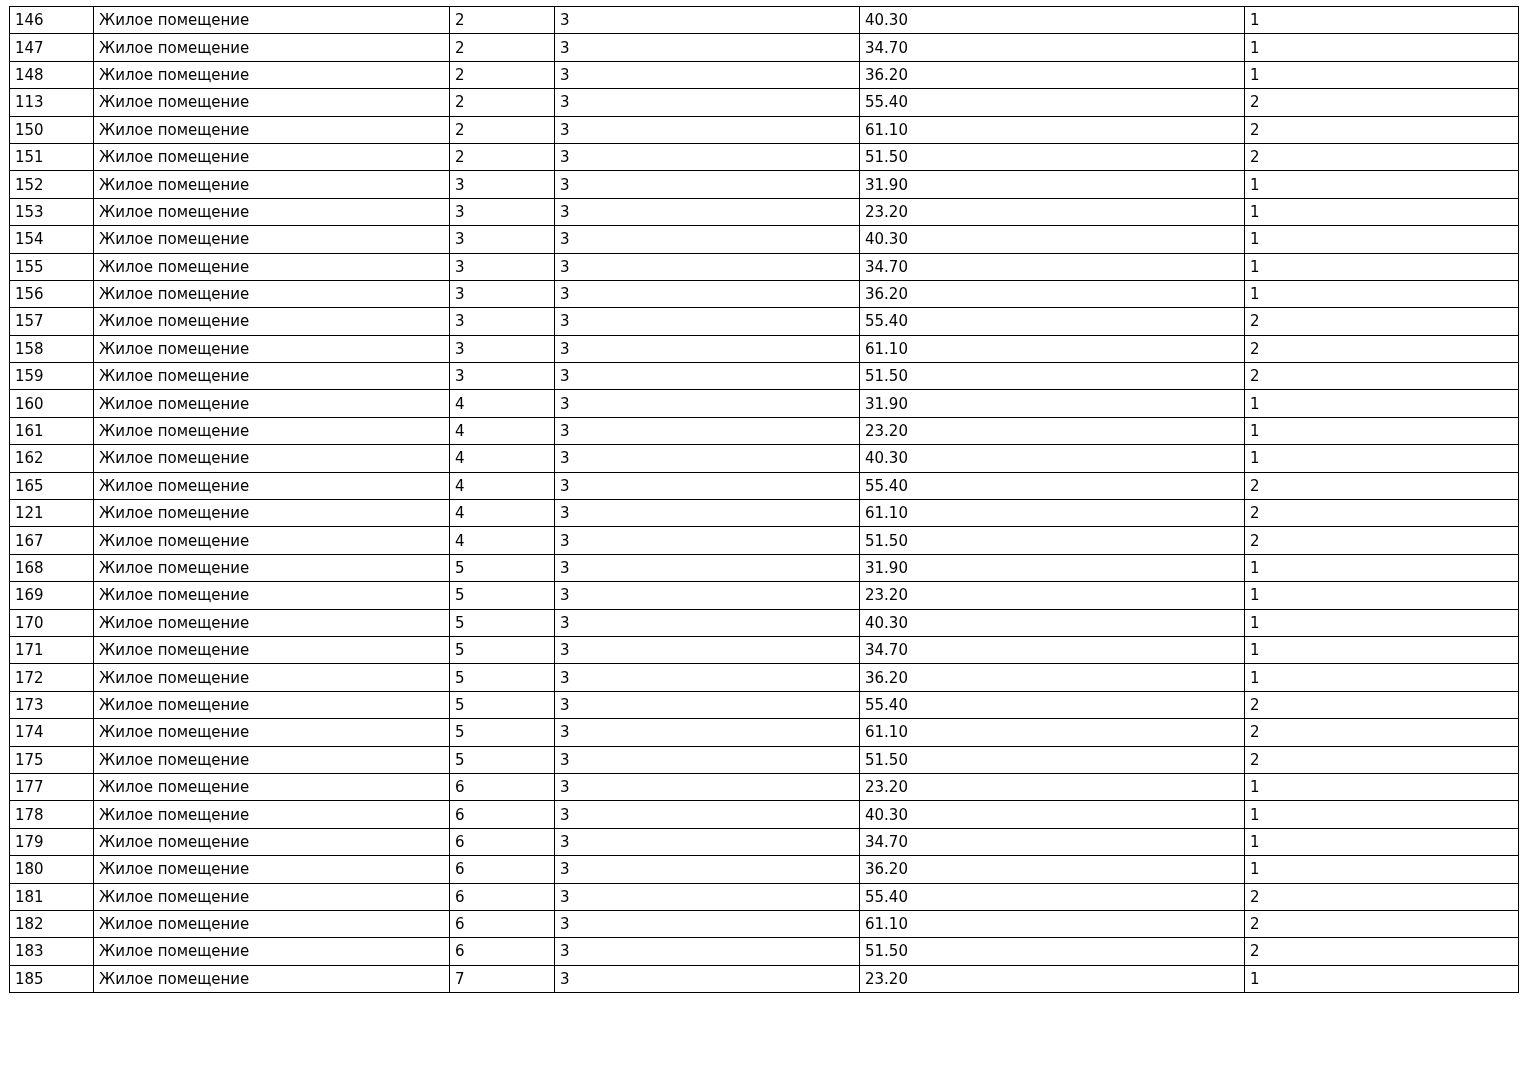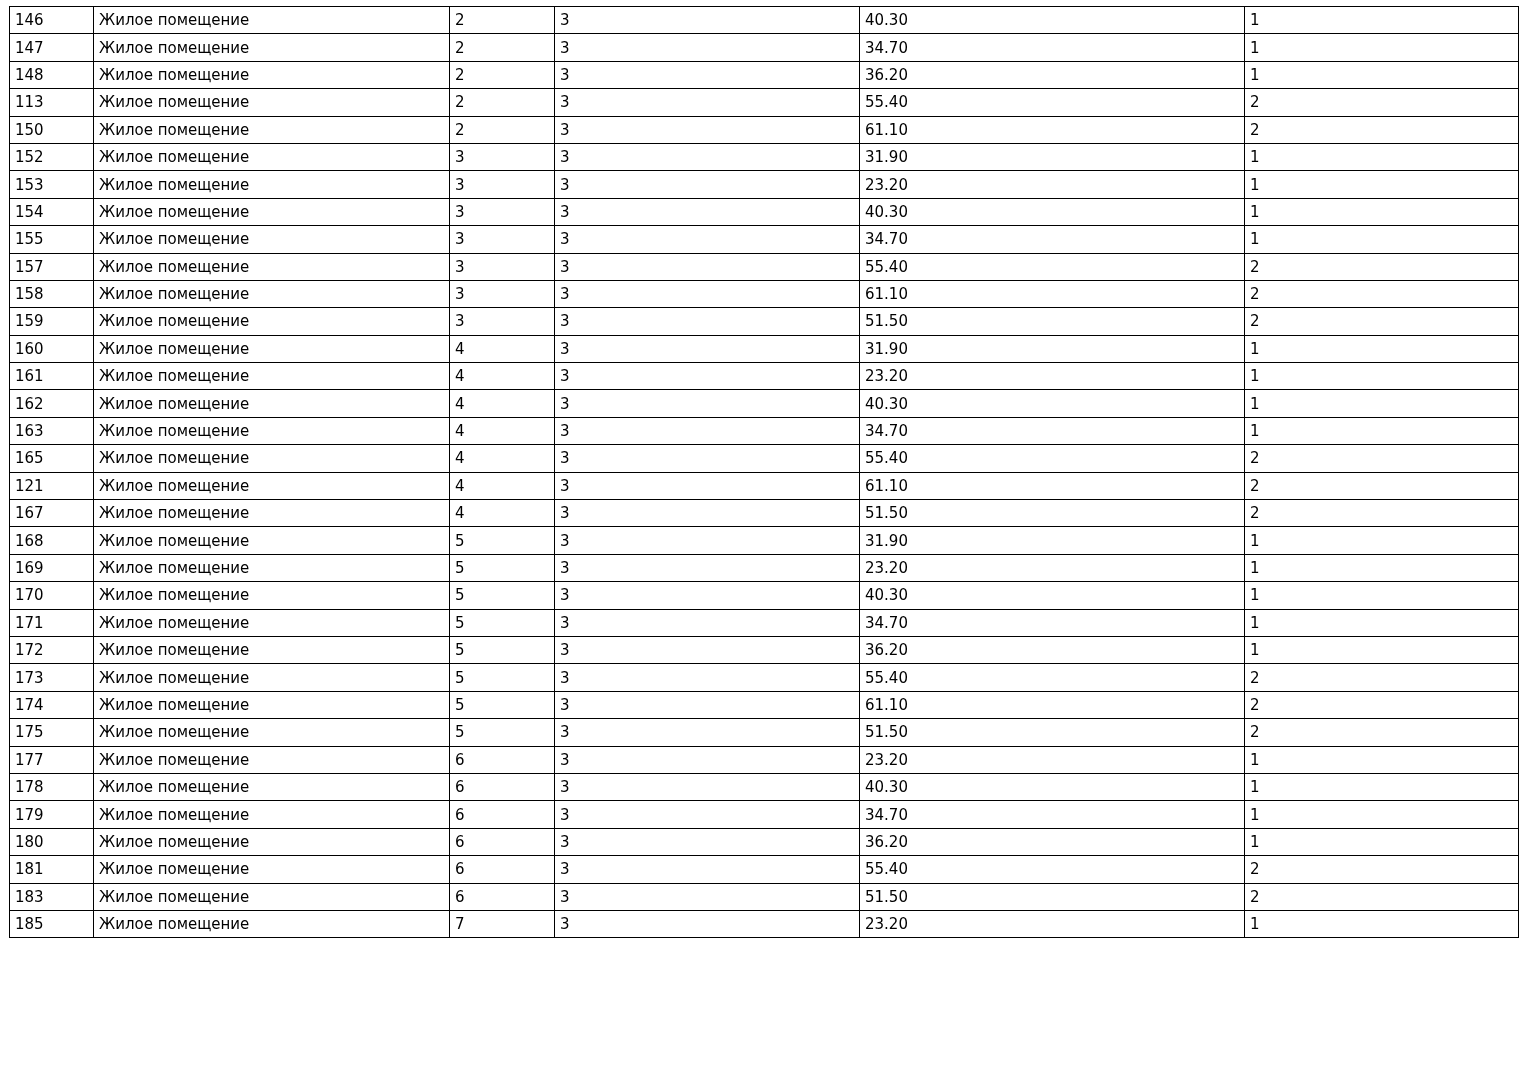--- a/index.html
+++ b/index.html
@@ -92,20 +92,28 @@
         </tr>
         <tr>
           <td>150</td>
           <td>Жилое помещение</td>
           <td>2</td>
           <td>3</td>
           <td>61.10</td>
           <td>2</td>
         </tr>
         <tr>
+          <td>151</td>
+          <td>Жилое помещение</td>
+          <td>2</td>
+          <td>3</td>
+          <td>51.50</td>
+          <td>2</td>
+        </tr>
+        <tr>
           <td>152</td>
           <td>Жилое помещение</td>
           <td>3</td>
           <td>3</td>
           <td>31.90</td>
           <td>1</td>
         </tr>
         <tr>
           <td>153</td>
           <td>Жилое помещение</td>
@@ -124,20 +132,28 @@
         </tr>
         <tr>
           <td>155</td>
           <td>Жилое помещение</td>
           <td>3</td>
           <td>3</td>
           <td>34.70</td>
           <td>1</td>
         </tr>
         <tr>
+          <td>156</td>
+          <td>Жилое помещение</td>
+          <td>3</td>
+          <td>3</td>
+          <td>36.20</td>
+          <td>1</td>
+        </tr>
+        <tr>
           <td>157</td>
           <td>Жилое помещение</td>
           <td>3</td>
           <td>3</td>
           <td>55.40</td>
           <td>2</td>
         </tr>
         <tr>
           <td>158</td>
           <td>Жилое помещение</td>
@@ -172,153 +188,153 @@
         </tr>
         <tr>
           <td>162</td>
           <td>Жилое помещение</td>
           <td>4</td>
           <td>3</td>
           <td>40.30</td>
           <td>1</td>
         </tr>
         <tr>
-          <td>163</td>
-          <td>Жилое помещение</td>
-          <td>4</td>
+          <td>165</td>
+          <td>Жилое помещение</td>
+          <td>4</td>
+          <td>3</td>
+          <td>55.40</td>
+          <td>2</td>
+        </tr>
+        <tr>
+          <td>121</td>
+          <td>Жилое помещение</td>
+          <td>4</td>
+          <td>3</td>
+          <td>61.10</td>
+          <td>2</td>
+        </tr>
+        <tr>
+          <td>167</td>
+          <td>Жилое помещение</td>
+          <td>4</td>
+          <td>3</td>
+          <td>51.50</td>
+          <td>2</td>
+        </tr>
+        <tr>
+          <td>168</td>
+          <td>Жилое помещение</td>
+          <td>5</td>
+          <td>3</td>
+          <td>31.90</td>
+          <td>1</td>
+        </tr>
+        <tr>
+          <td>169</td>
+          <td>Жилое помещение</td>
+          <td>5</td>
+          <td>3</td>
+          <td>23.20</td>
+          <td>1</td>
+        </tr>
+        <tr>
+          <td>170</td>
+          <td>Жилое помещение</td>
+          <td>5</td>
+          <td>3</td>
+          <td>40.30</td>
+          <td>1</td>
+        </tr>
+        <tr>
+          <td>171</td>
+          <td>Жилое помещение</td>
+          <td>5</td>
           <td>3</td>
           <td>34.70</td>
           <td>1</td>
         </tr>
         <tr>
-          <td>165</td>
-          <td>Жилое помещение</td>
-          <td>4</td>
-          <td>3</td>
-          <td>55.40</td>
-          <td>2</td>
-        </tr>
-        <tr>
-          <td>121</td>
-          <td>Жилое помещение</td>
-          <td>4</td>
-          <td>3</td>
-          <td>61.10</td>
-          <td>2</td>
-        </tr>
-        <tr>
-          <td>167</td>
-          <td>Жилое помещение</td>
-          <td>4</td>
-          <td>3</td>
-          <td>51.50</td>
-          <td>2</td>
-        </tr>
-        <tr>
-          <td>168</td>
-          <td>Жилое помещение</td>
-          <td>5</td>
-          <td>3</td>
-          <td>31.90</td>
-          <td>1</td>
-        </tr>
-        <tr>
-          <td>169</td>
-          <td>Жилое помещение</td>
-          <td>5</td>
-          <td>3</td>
-          <td>23.20</td>
-          <td>1</td>
-        </tr>
-        <tr>
-          <td>170</td>
-          <td>Жилое помещение</td>
-          <td>5</td>
-          <td>3</td>
-          <td>40.30</td>
-          <td>1</td>
-        </tr>
-        <tr>
-          <td>171</td>
-          <td>Жилое помещение</td>
-          <td>5</td>
+          <td>172</td>
+          <td>Жилое помещение</td>
+          <td>5</td>
+          <td>3</td>
+          <td>36.20</td>
+          <td>1</td>
+        </tr>
+        <tr>
+          <td>173</td>
+          <td>Жилое помещение</td>
+          <td>5</td>
+          <td>3</td>
+          <td>55.40</td>
+          <td>2</td>
+        </tr>
+        <tr>
+          <td>174</td>
+          <td>Жилое помещение</td>
+          <td>5</td>
+          <td>3</td>
+          <td>61.10</td>
+          <td>2</td>
+        </tr>
+        <tr>
+          <td>175</td>
+          <td>Жилое помещение</td>
+          <td>5</td>
+          <td>3</td>
+          <td>51.50</td>
+          <td>2</td>
+        </tr>
+        <tr>
+          <td>177</td>
+          <td>Жилое помещение</td>
+          <td>6</td>
+          <td>3</td>
+          <td>23.20</td>
+          <td>1</td>
+        </tr>
+        <tr>
+          <td>178</td>
+          <td>Жилое помещение</td>
+          <td>6</td>
+          <td>3</td>
+          <td>40.30</td>
+          <td>1</td>
+        </tr>
+        <tr>
+          <td>179</td>
+          <td>Жилое помещение</td>
+          <td>6</td>
           <td>3</td>
           <td>34.70</td>
           <td>1</td>
         </tr>
         <tr>
-          <td>172</td>
-          <td>Жилое помещение</td>
-          <td>5</td>
+          <td>180</td>
+          <td>Жилое помещение</td>
+          <td>6</td>
           <td>3</td>
           <td>36.20</td>
           <td>1</td>
         </tr>
         <tr>
-          <td>173</td>
-          <td>Жилое помещение</td>
-          <td>5</td>
-          <td>3</td>
-          <td>55.40</td>
-          <td>2</td>
-        </tr>
-        <tr>
-          <td>174</td>
-          <td>Жилое помещение</td>
-          <td>5</td>
-          <td>3</td>
-          <td>61.10</td>
-          <td>2</td>
-        </tr>
-        <tr>
-          <td>175</td>
-          <td>Жилое помещение</td>
-          <td>5</td>
-          <td>3</td>
-          <td>51.50</td>
-          <td>2</td>
-        </tr>
-        <tr>
-          <td>177</td>
-          <td>Жилое помещение</td>
-          <td>6</td>
-          <td>3</td>
-          <td>23.20</td>
-          <td>1</td>
-        </tr>
-        <tr>
-          <td>178</td>
-          <td>Жилое помещение</td>
-          <td>6</td>
-          <td>3</td>
-          <td>40.30</td>
-          <td>1</td>
-        </tr>
-        <tr>
-          <td>179</td>
-          <td>Жилое помещение</td>
-          <td>6</td>
-          <td>3</td>
-          <td>34.70</td>
-          <td>1</td>
-        </tr>
-        <tr>
-          <td>180</td>
-          <td>Жилое помещение</td>
-          <td>6</td>
-          <td>3</td>
-          <td>36.20</td>
-          <td>1</td>
-        </tr>
-        <tr>
           <td>181</td>
           <td>Жилое помещение</td>
           <td>6</td>
           <td>3</td>
           <td>55.40</td>
+          <td>2</td>
+        </tr>
+        <tr>
+          <td>182</td>
+          <td>Жилое помещение</td>
+          <td>6</td>
+          <td>3</td>
+          <td>61.10</td>
           <td>2</td>
         </tr>
         <tr>
           <td>183</td>
           <td>Жилое помещение</td>
           <td>6</td>
           <td>3</td>
           <td>51.50</td>
           <td>2</td>
         </tr>

